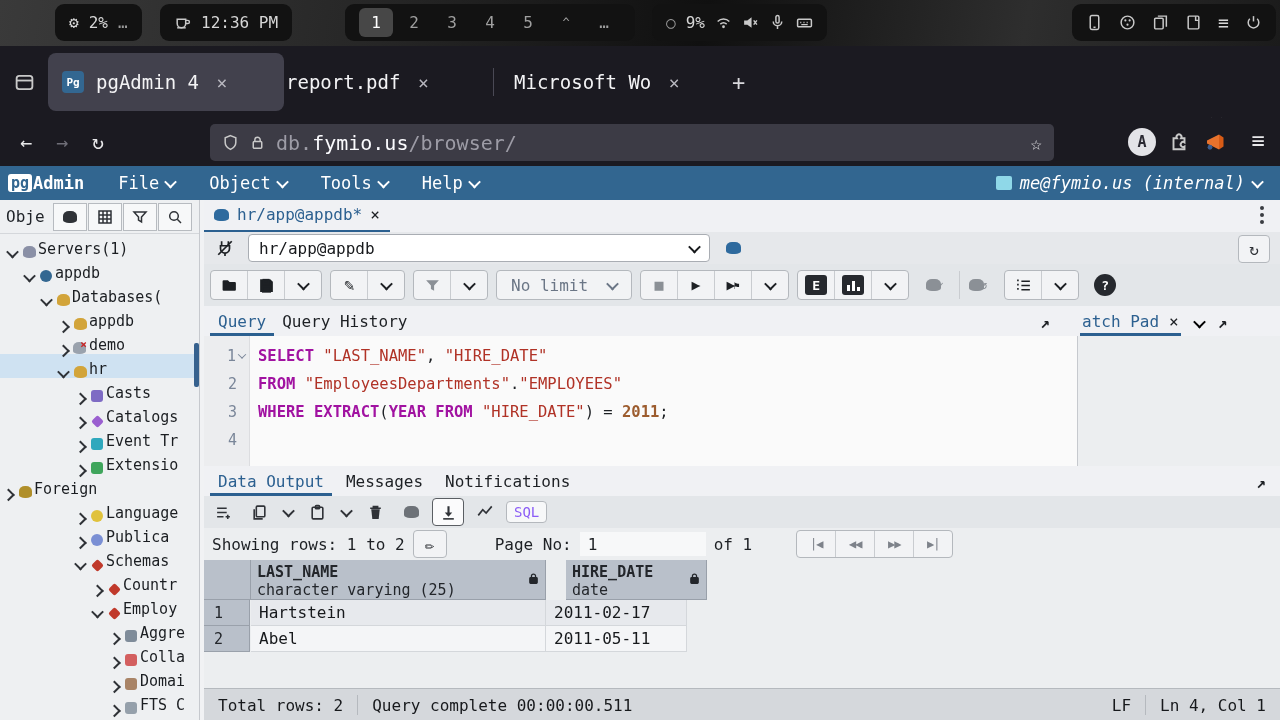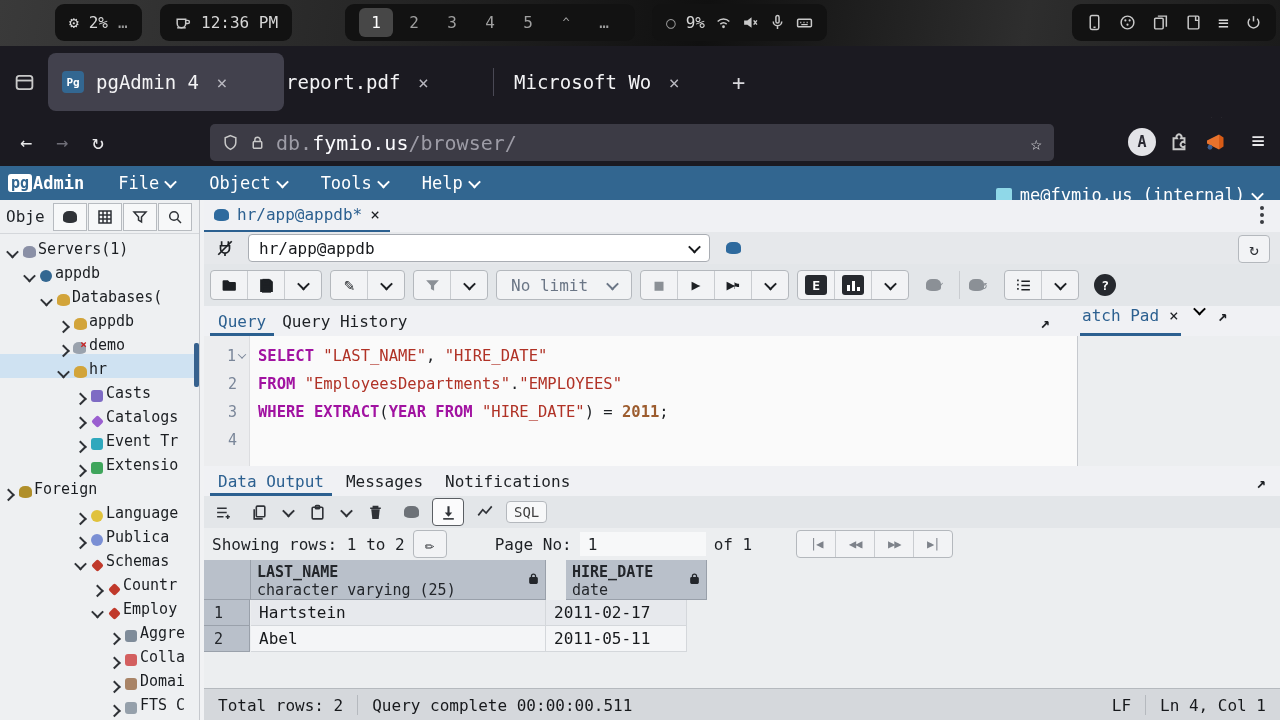--- a/index.html
+++ b/index.html
@@ -36,21 +36,21 @@
   #urlbox .u-dim{color:#9d9ca6;}
   #urlbox .u-hi{color:#fbfbfe;}
   
   #menubar{left:0;top:166px;width:1280px;height:34px;background:#326690;display:flex;align-items:center;color:#fff;font-size:17px;}
   .brand{display:flex;align-items:center;margin-left:8px;font-weight:bold;}
   .brand .pgbox{background:#fff;color:#326690;border-radius:3px;padding:0 3px;font-size:15px;margin-right:1px;}
   .menuitem{display:flex;align-items:center;gap:7px;margin-left:34px;}
   .cv{display:inline-block;width:7px;height:7px;border-right:2px solid currentColor;border-bottom:2px solid currentColor;
       transform:rotate(45deg) translate(-1px,-1px);}
   .cv.r{transform:rotate(-45deg) translate(-1px,1px);}
-  .userchip{position:absolute;right:18px;top:12px;height:34px;display:flex;align-items:center;gap:8px;color:#fff;font-size:17px;}
+  .userchip{position:absolute;right:18px;top:0;height:34px;display:flex;align-items:center;gap:8px;color:#fff;font-size:17px;font-style:italic;}
   .uicon{width:16px;height:14px;background:#8fd8e8;border-radius:2px;}
   
   #sidebar{left:0;top:200px;width:199px;height:520px;background:#eef0f2;border-right:1px solid #c6c9ce;overflow:hidden;}
   #sbhead{height:33px;border-bottom:1px solid #d4d7db;display:flex;align-items:center;font-size:16px;color:#1e2227;}
   #sbhead .t{margin-left:6px;white-space:nowrap;}
   .sbbtn{width:32px;height:26px;background:#f7f8f9;border:1px solid #b7bbc0;display:flex;align-items:center;justify-content:center;margin-left:1px;}
   .sbbtn svg *{stroke:#2f3237;fill:none;stroke-width:1.5;}
   .trow{height:24px;display:flex;align-items:flex-end;white-space:nowrap;font-size:15px;color:#1b1e22;}
   .trow.sel{background:#cfe2f2;}
   .tch{width:16px;flex:none;display:flex;justify-content:center;color:#2f3237;}
@@ -99,30 +99,30 @@
   #editor{top:136px;height:130px;width:873px;background:#fafafa;display:flex;}
   #gutter{width:46px;background:#ecedef;border-right:1px solid #dcdde0;padding-top:6px;box-sizing:border-box;}
   .lnum{height:28px;display:flex;align-items:center;justify-content:flex-end;color:#7a8699;font-size:15px;padding-right:4px;gap:3px;}
   #code{padding:6px 0 0 8px;}
   .cline{height:28px;display:flex;align-items:center;font-size:15.5px;white-space:pre;color:#1d2024;}
   .tok{color:#1d2024;}
   .tok.kw{color:#a112a1;font-weight:bold;}
   .tok.str{color:#b03226;}
   .tok.num{color:#9c5c2e;font-weight:bold;}
   #scratch{top:136px;left:873px;width:203px;height:130px;background:#eceef0;border-left:1px solid #c6c9ce;box-sizing:border-box;}
-  #scr-head{position:absolute;left:876px;top:106px;width:200px;height:30px;display:flex;gap:14px;font-size:16px;}
+  #scr-head{position:absolute;left:876px;top:106px;width:200px;height:30px;display:flex;align-items:flex-end;gap:14px;font-size:16px;}
   .scrtab{color:#2c6090;border-bottom:3px solid #2c6090;display:flex;gap:10px;padding:0 2px 2px;}
   #outtabs{top:266px;height:30px;background:#f0f1f4;border-bottom:1px solid #d0d3d8;display:flex;align-items:flex-end;gap:6px;font-size:16px;}
   #outbar{top:296px;height:32px;background:#e3e6e9;display:flex;align-items:center;gap:6px;padding-left:4px;box-sizing:border-box;}
   .ob{width:30px;height:26px;display:flex;align-items:center;justify-content:center;color:#2f3237;border-radius:4px;}
   .ob svg *{stroke:#2f3237;stroke-width:1.5;fill:none;}
   .ob svg .f{fill:#2f3237;stroke:none;}
   .ob.sel{border:1px solid #5a5e63;background:#fbfbfc;}
   .obchev{width:16px;color:#2f3237;display:flex;justify-content:center;}
-  .sqlbtn{border:1px solid #b4b8bd;background:#f7f8f9;border-radius:4px;font-size:14px;padding:2px 7px;color:#404040;}
+  .sqlbtn{border:1px solid #b4b8bd;background:#f7f8f9;border-radius:4px;font-size:14px;padding:2px 7px;color:#8b5cf6;}
   #pagerow{top:328px;height:32px;background:#eceef0;display:flex;align-items:center;font-size:16px;color:#1d2024;gap:8px;}
   #pageinput{width:110px;height:24px;border:none;background:#f7f8f9;font-family:inherit;font-size:16px;padding:0 8px;color:#1d2024;}
   .pager{display:flex;border:1px solid #b4b8bd;border-radius:4px;background:#f2f3f5;height:26px;margin-left:36px;}
   .pager .pg{width:38px;display:flex;align-items:center;justify-content:center;color:#7d828a;font-size:12px;letter-spacing:-1px;}
   .pager .pg+.pg{border-left:1px solid #c9ccd0;}
   #grid{top:360px;height:96px;}
   .gh{position:absolute;background:#b9c0ca;border-right:1px solid #99a0aa;border-bottom:1px solid #99a0aa;box-sizing:border-box;
       font-size:15px;color:#23262b;padding:3px 6px;}
   .gh .cn{font-weight:bold;}
   .ghlock{position:absolute;right:5px;top:12px;}

